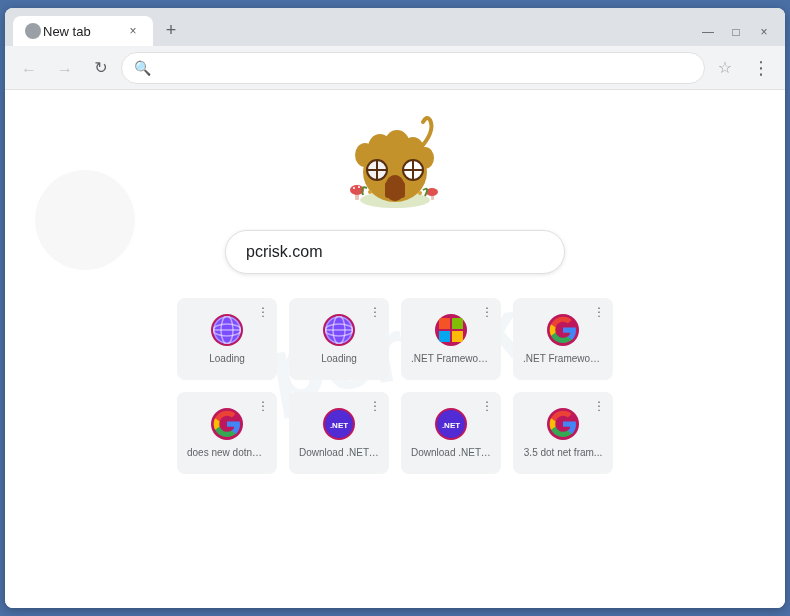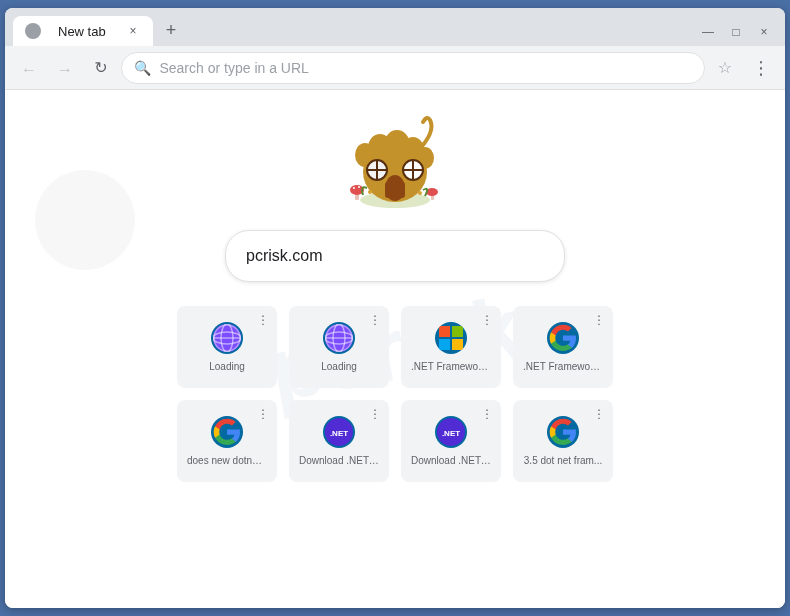--- a/index.html
+++ b/index.html
@@ -35,21 +35,21 @@
     }
     .tab {
       background: #fff;
       height: 30px;
       border-radius: 8px 8px 0 0;
       display: flex;
       align-items: center;
       padding: 12px 12px;
       font-size: 13px;
       color: #202124;
-      gap: 17px;
+      gap: 2px;
       min-width: 140px;
     }
     .tab-favicon {
       width: 16px;
       height: 16px;
       background: #9aa0a6;
       border-radius: 50%;
     }
     .tab-label {
       flex: 1;
@@ -215,21 +215,21 @@
       z-index: 1;
     }
 
     
     .search-bar-container {
       z-index: 1;
       margin-bottom: 24px;
     }
     .search-bar {
       width: 340px;
-      height: 52px;
+      height: 44px;
       border-radius: 24px;
       border: 1px solid #e0e0e0;
       display: flex;
       align-items: center;
       padding: 0 20px;
       background: #fff;
       box-shadow: 0 1px 4px rgba(0,0,0,0.1);
     }
     .search-bar-text {
       font-size: 16px;
@@ -270,21 +270,21 @@
       color: #5f6368;
     }
     .shortcut-icon {
       width: 32px;
       height: 32px;
       border-radius: 50%;
       display: flex;
       align-items: center;
       justify-content: center;
       margin-bottom: 6px;
-      background: #0369a1;
+      background: #be185d;
       overflow: hidden;
     }
     .shortcut-label {
       font-size: 10px;
       color: #5f6368;
       text-align: center;
       line-height: 1.3;
       max-width: 80px;
       overflow: hidden;
       white-space: nowrap;
@@ -315,21 +315,20 @@
       <div class="win-btn close">×</div>
     </div>
   </div>
 
   <div class="toolbar">
     <div class="nav-btn disabled">←</div>
     <div class="nav-btn disabled">→</div>
     <div class="nav-btn">↻</div>
     <div class="address-bar">
       <span class="search-icon-bar">🔍</span>
-      <span class="address-text">Search or type in a URL</span>
     </div>
     <div class="bookmark-btn">☆</div>
     <div class="menu-btn">⋮</div>
   </div>
 
   <div class="page-content">
 
     <div class="watermark">
       <span class="watermark-content">pcrisk</span>
     </div>

